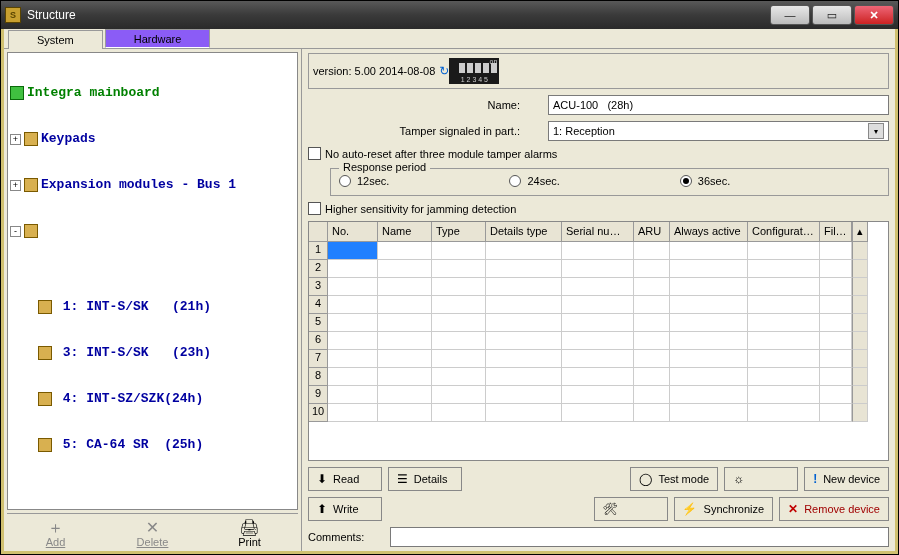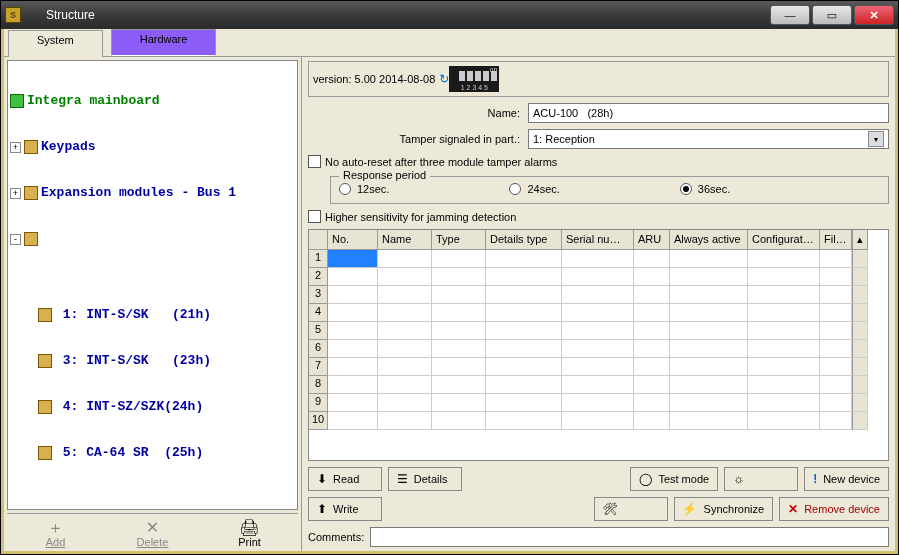--- a/index.html
+++ b/index.html
@@ -28,47 +28,46 @@
     color: #fff;
   }
   .titlebar .app-icon {
     width: 16px; height: 16px;
     background:#c8a030;
     border:1px solid #5a4400;
     margin-right:6px;
     display:inline-flex;align-items:center;justify-content:center;
     font-size:9px;font-weight:bold;color:#5a4400;
   }
-  .titlebar-title { flex:0 0 auto; font-size:12px;margin-left:19px;}
+  .titlebar-title { flex:0 0 auto; font-size:12px;}
   .titlebar-spacer{flex:1;}
   .win-buttons{display:flex;gap:2px;}
   .win-btn{
     width:40px;height:20px;border:1px solid #555;border-radius:3px;
     background:linear-gradient(#e8e8e8,#bcbcbc);
     display:flex;align-items:center;justify-content:center;
     font-size:11px;color:#222;
   }
   .win-btn.close{background:linear-gradient(#e67,#c22);color:#fff;font-weight:bold;}
   .outer-body{
     flex:1;
     border:3px solid #d0c070;
     border-top:none;
     background:#ece9d8;
     display:flex;
     flex-direction:column;
     overflow:hidden;
   }
   .tabstrip{
     display:flex;
-    height:28px;
+    height:20px;
     border-bottom:1px solid #999;
     background:#ece9d8;
     padding-left:4px;
     font-size:11px;
-    gap:6px;
   }
   .tab{
     padding:3px 28px;
     border:1px solid #999;
     border-bottom:none;
     background:#ece9d8;
     margin-right:2px;
     position:relative;
     top:1px;
     cursor:pointer;
@@ -151,21 +150,21 @@
   .dip-row{display:flex;gap:2px;height:14px;align-items:flex-end;}
   .dip-sw{width:6px;height:10px;background:#ccc;}
   .dip-nums{display:flex;gap:2px;color:#ccc;font-size:7px;justify-content:space-around;width:100%;}
   .refresh-ico{color:#0060d0;font-size:12px;margin-left:4px;}
   .form-row{
     display:flex;align-items:center;margin-top:6px;font-size:11px;
   }
   .form-row label{width:220px;text-align:right;padding-right:8px;}
   .text-input,.combo{
     flex:1;background:#fff;border:1px solid #7a7a7a;height:20px;
-    padding:2px 4px;font-size:11px;
+    padding:2px 4px;font-size:11px;margin-left:20px;
   }
   .combo{display:flex;align-items:center;justify-content:space-between;}
   .combo-arrow{width:16px;height:16px;border:1px solid #888;background:#ddd;display:flex;align-items:center;justify-content:center;font-size:8px;}
   .check-row{display:flex;align-items:center;margin-top:6px;gap:4px;}
   .check{width:13px;height:13px;border:1px solid #555;background:#fff;display:inline-block;}
   .group{
     border:1px solid #999;margin-top:8px;padding:6px 8px 8px 8px;position:relative;margin-left:22px;
   }
   .group-title{
     position:absolute;top:-8px;left:8px;background:#ece9d8;padding:0 4px;font-size:11px;

